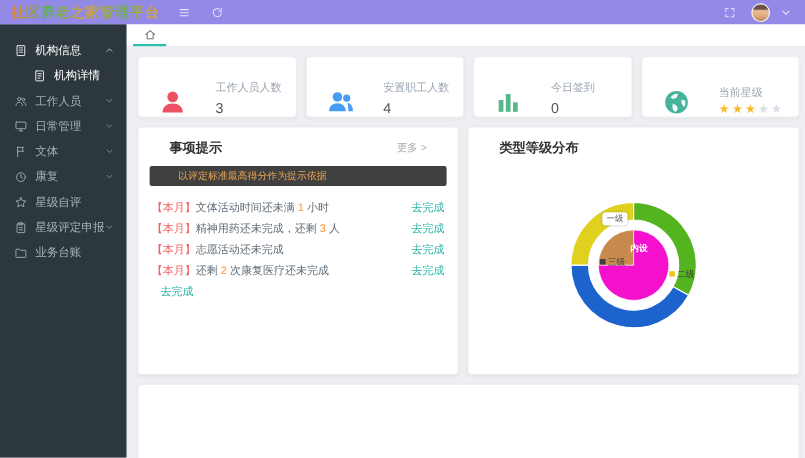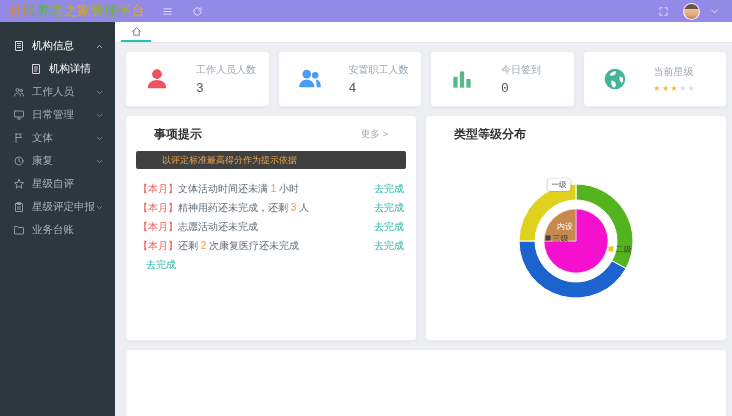--- a/index.html
+++ b/index.html
@@ -42,21 +42,21 @@
               padding-left:6px; z-index:5; }
   .tab { width:30px; display:flex; align-items:center; justify-content:center;
          border-bottom:2px solid #2abfb0; cursor:pointer; }
   .tab svg { width:11px; height:11px; stroke:#6a737b; fill:none; stroke-width:2; stroke-linecap:round; stroke-linejoin:round; }
 
   
   .content { position:absolute; top:43px; left:115px; right:0; bottom:0;
              padding:8px 5px 0 10px; }
   .cards { display:flex; gap:8px; }
   .stat-card { flex:1; height:56px; background:#fff; border:1px solid #eceef2; border-radius:4px;
-               box-shadow:0 1px 3px rgba(0,0,0,.05); display:flex; align-items:center; padding:0 0 0 18px;font-family:Liberation Mono, monospace; }
+               box-shadow:0 1px 3px rgba(0,0,0,.05); display:flex; align-items:flex-end; padding:0 0 0 18px; }
   .stat-ic { width:26px; height:26px; flex:0 0 26px; }
   .stat-ic svg { width:26px; height:26px; }
   .stat-txt { margin-left:26px; }
   .stat-label { font-size:10px; color:#9aa5b1; margin-bottom:4px; white-space:nowrap; }
   .stat-value { font-size:13px; color:#555; }
   .stars { font-size:11px; letter-spacing:2px; line-height:1; }
   .stars .on { color:#f7ba2a; } .stars .off { color:#d9dee6; }
 
   .panels { display:flex; gap:8px; margin-top:8px; }
   .panel { background:#fff; border:1px solid #eceef2; border-radius:4px;
@@ -77,21 +77,21 @@
   .rem-text .hl { color:#ff9632; }
   .rem-action { font-size:10px; color:#26b3a4; cursor:pointer; flex:0 0 auto; margin-left:8px; }
 
   
   .chart-wrap { position:relative; height:160px; margin-top:14px; }
   .chart-wrap svg.pie { display:block; margin:0 auto; }
   .ann { position:absolute; transform:translate(-50%,-50%); font-size:8px; white-space:nowrap;
          display:flex; align-items:center; gap:2px; }
   .ann.chip { background:#fff; border-radius:3px; padding:1px 4px; color:#555;
               box-shadow:0 0 2px rgba(0,0,0,.3); font-size:7.5px; }
-  .ann.lab-light { color:#fff; font-weight:normal; }
+  .ann.lab-light { color:#fff; font-weight:bold;margin-left:16px; }
   .ann.lab-dark { color:#3a3a3a; }
   .ann .sq { width:5px; height:5px; display:inline-block; }
   .ann .sq.dark { background:#3f3f3f; }
   .ann .sq.yellow { background:#e8c61e; }
 
   .bottom-panel { margin-top:8px; height:80px; background:#fff; border:1px solid #eceef2;
                   border-radius:4px 4px 0 0; box-shadow:0 1px 3px rgba(0,0,0,.05); }
 </style>
 </head>
 <body>
@@ -315,21 +315,21 @@
         <span class="panel-title">类型等级分布</span>
       </div>
       <div class="chart-wrap" id="chart">
           <svg width="220" height="156" viewBox="0 0 220 156" class="pie">
             <path d="M 110 78 L 110 46 A 32 32 0 1 1 78 78 Z" fill="#f410cc" stroke="#fff" stroke-width="0.5"></path>
             <path d="M 110 78 L 78 78 A 32 32 0 0 1 110 46 Z" fill="#c8894f" stroke="#fff" stroke-width="0.5"></path>
             <path d="M 110 21 A 57 57 0 0 1 159.94948076250023 105.45995942379778 L 145.9285738817984 97.75190063817033 A 41 41 0 0 0 110 37 Z" fill="#53b41f" stroke="#fff" stroke-width="1"></path>
             <path d="M 159.94948076250023 105.45995942379778 A 57 57 0 0 1 53 78 L 69 78 A 41 41 0 0 0 145.9285738817984 97.75190063817033 Z" fill="#1c63ce" stroke="#fff" stroke-width="1"></path>
             <path d="M 53 78 A 57 57 0 0 1 109.99999999999999 21 L 109.99999999999999 37 A 41 41 0 0 0 69 78 Z" fill="#e0d11f" stroke="#fff" stroke-width="1"></path>
           </svg>
-          <span class="ann chip" style="left: 133px; top: 22px;">一级</span>
+          <span class="ann chip" style="left: 133px; top: 36px;">一级</span>
           <span class="ann lab-light" style="left: 139px; top: 63px;">内设</span>
           <span class="ann lab-dark" style="left: 131px; top: 75px;"><span class="sq dark"></span>三级</span>
           <span class="ann lab-dark" style="left: 181px; top: 86px; padding-left: 26px;"><span class="sq yellow"></span>二级</span>
         </div>
     </div>
 
   </div>
 
   <div class="bottom-panel"></div>
 </div>

